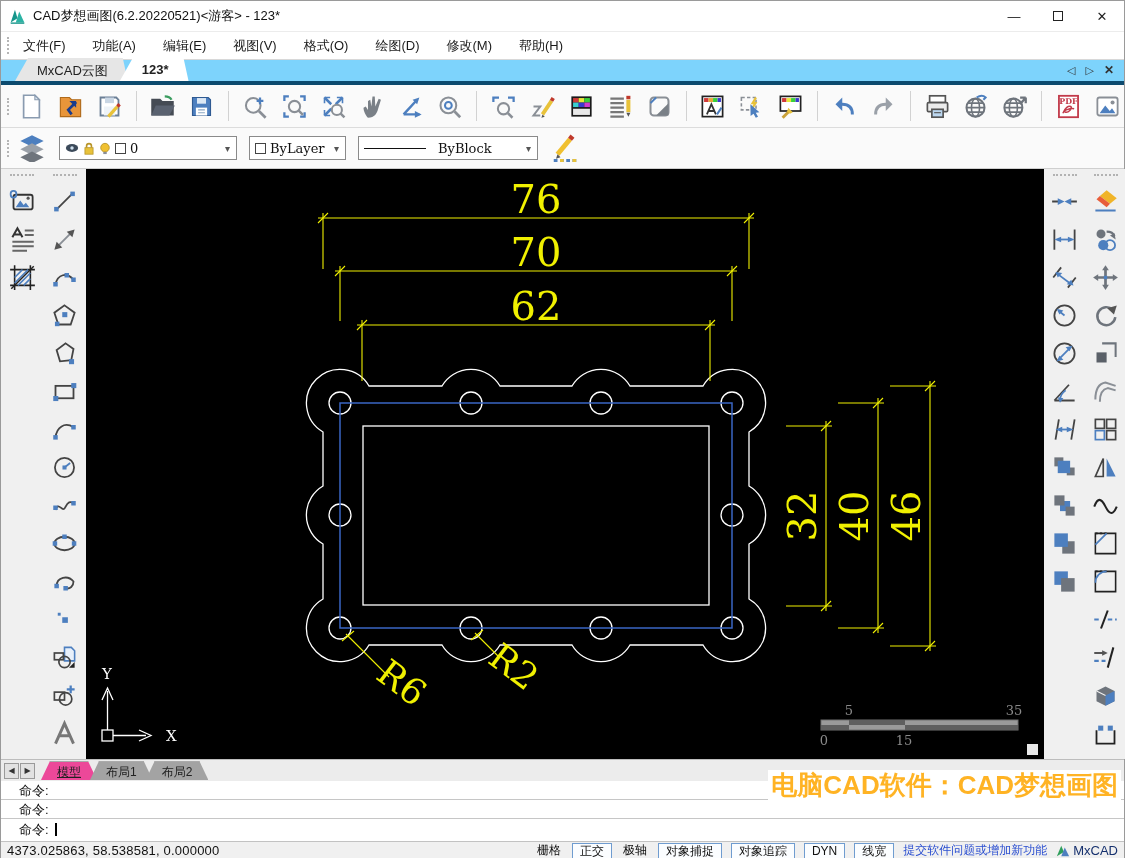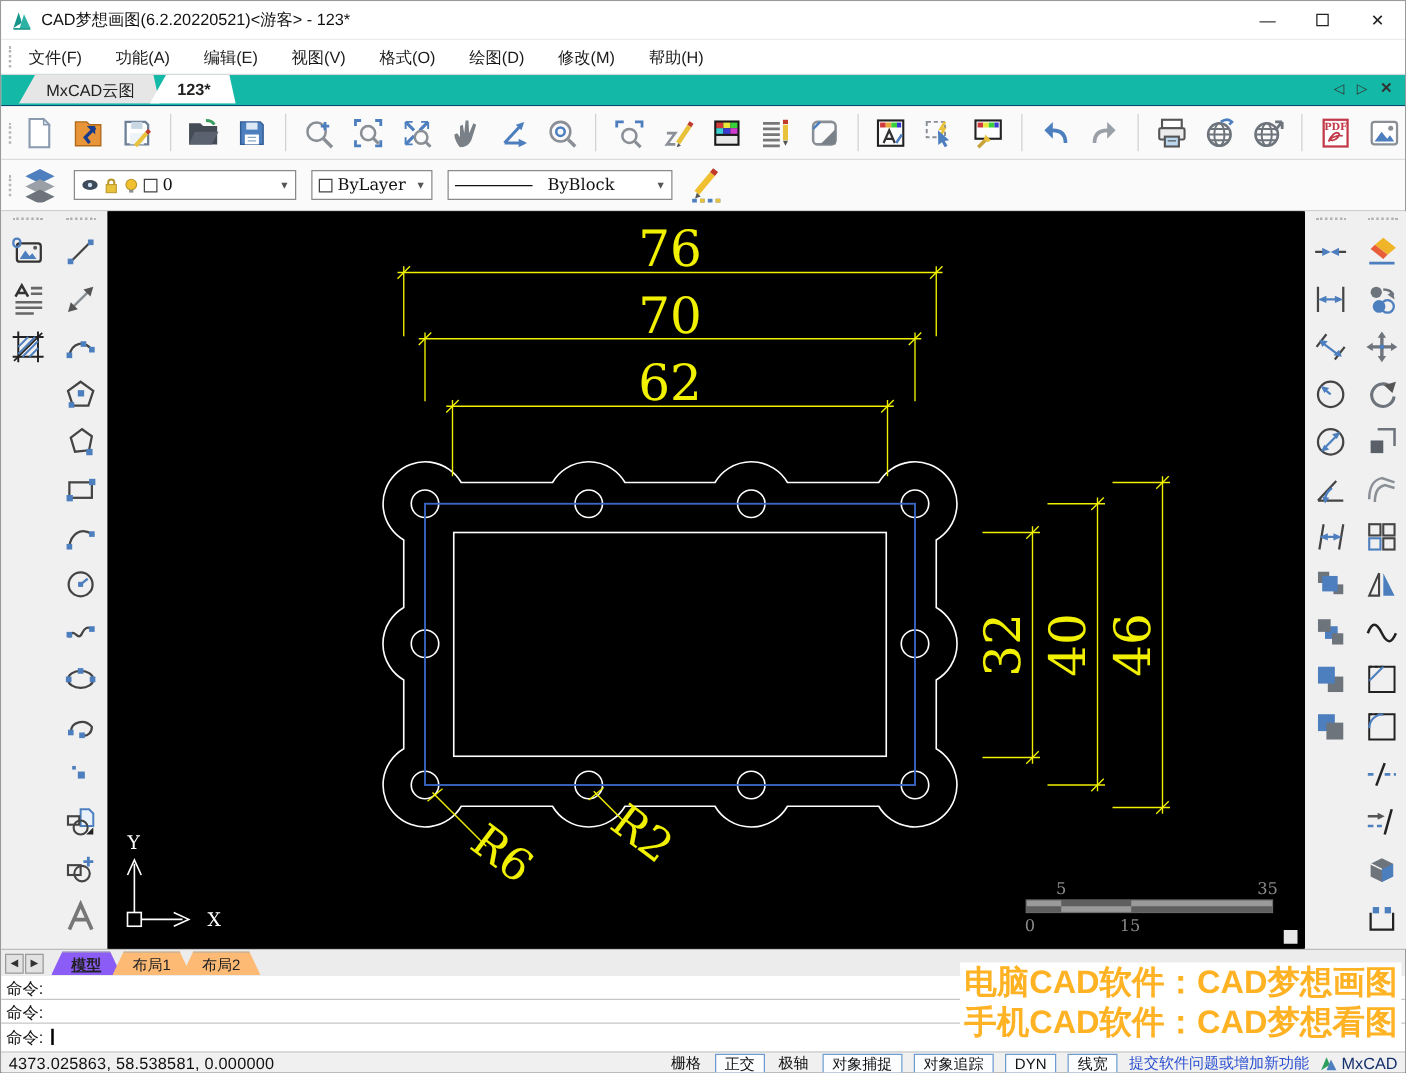--- a/index.html
+++ b/index.html
@@ -8,21 +8,21 @@
   
   .titlebar{height:30px;flex:0 0 30px;display:flex;align-items:center;background:#fff;padding-left:8px}
   .title-text{font-size:13px;color:#111;margin-left:7px;flex:1;white-space:nowrap}
   .win-btn{width:44px;height:29px;display:flex;align-items:center;justify-content:center;font-size:13px;color:#222}
   .maxi-box{width:10px;height:10px;border:1px solid #222;display:inline-block}
   
   .menubar{height:28px;flex:0 0 28px;display:flex;align-items:center;background:#fff;border-top:1px solid #ececec;gap:27px;padding-left:22px;font-size:13px;color:#1a1a1a}
   .grip-v{width:3px;height:17px;border-left:2px dotted #b5b5b5;position:absolute;left:6px}
   .mrel{position:relative}
   
-  .tabbar{height:26px;flex:0 0 26px;background:#14b8a6;border-top:1px solid #d8d8d8;border-bottom:1px solid #0c4a6e;display:flex;padding-left:14px}
+  .tabbar{height:26px;flex:0 0 26px;background:#7dd3fc;border-top:1px solid #d8d8d8;border-bottom:4px solid #0c4a6e;display:flex;align-items:flex-end;padding-left:14px}
   .dtab{height:23px;padding:4px 20px 0 22px;font-size:13px;color:#222;clip-path:polygon(13px 0,calc(100% - 5px) 0,100% 100%,0 100%);background:#e6e6e6;margin-right:-8px}
   .dtab.active{background:#fff;font-weight:bold;z-index:2}
   .tab-ctrl{margin-left:auto;display:flex;align-items:center;gap:10px;padding:0 10px 4px 0;color:#333;font-size:11px}
   
   .toolbar{height:43px;flex:0 0 43px;background:#fafafa;border-bottom:1px solid #dcdcdc;display:flex;align-items:center;padding-left:14px;gap:6px}
   .tb{width:35px;height:35px;display:flex;align-items:center;justify-content:center;border-radius:3px}
   .tb svg{width:27px;height:27px}
   .tsep{width:1px;height:30px;background:#d2d2d2;margin:0 4px;flex:0 0 1px}
   
   .propsbar{height:41px;flex:0 0 41px;background:#fafafa;border-bottom:1px solid #cfcfcf;display:flex;align-items:center;gap:12px;padding-left:16px}
@@ -34,25 +34,25 @@
   .workspace{flex:0 0 590px;height:590px;display:flex}
   .vtool{background:#f0f0f0;display:flex;flex-direction:row;justify-content:center}
   .vcol{display:flex;flex-direction:column;align-items:center;padding-top:3px}
   .vgrip{width:24px;height:5px;border-top:2px dotted #b2b2b2;margin:2px 0 3px 0}
   .vtb{width:38px;height:38px;display:flex;align-items:center;justify-content:center}
   .vtb svg{width:27px;height:27px}
   .canvas-wrap{width:958px;height:590px;background:#000;position:relative;border-right:1px solid #fff}
   
   .layouttabs{height:22px;flex:0 0 22px;background:#ececec;border-top:1px solid #bdbdbd;display:flex;align-items:center;font-size:12px;color:#222;padding-left:3px}
   .ltarrow{width:15px;height:16px;background:#e2e2e2;border:1px solid #9a9a9a;display:flex;align-items:center;justify-content:center;font-size:8px;color:#333;margin-right:1px}
-  .ltab{height:19px;padding:2px 16px 0 16px;clip-path:polygon(9px 0,calc(100% - 9px) 0,100% 100%,0 100%);background:#fdba74;margin-left:-7px;border-top:1px solid #aaa}
-  .ltab.active{background:#8b5cf6;font-weight:bold;text-decoration:underline}
+  .ltab{height:19px;padding:2px 16px 0 16px;clip-path:polygon(9px 0,calc(100% - 9px) 0,100% 100%,0 100%);background:#a3a3a3;margin-left:-7px;border-top:1px solid #aaa}
+  .ltab.active{background:#ec4899;font-weight:normal;text-decoration:underline}
   
   .cmdarea{height:60px;flex:0 0 60px;background:#fff;font-size:13px;color:#111;position:relative}
-  .cmdrow{height:19px;line-height:19px;padding-left:4px;border-bottom:1px solid #c6c6c6;white-space:nowrap}
+  .cmdrow{height:19px;line-height:19px;padding-left:18px;border-bottom:1px solid #c6c6c6;white-space:nowrap}
   .cmdrow.last{height:22px;line-height:22px;border-bottom:none}
   .caret{display:inline-block;width:2px;height:13px;background:#000;margin-left:6px;vertical-align:-2px}
   .watermark{position:absolute;right:3px;top:769px;z-index:6;text-align:right;font-weight:bold;font-size:26px;line-height:31.5px;color:#ffb324;background:#fff;padding:0 3px;white-space:nowrap}
   
   .statusbar{height:18px;flex:0 0 18px;background:#f0f0f0;border-top:1px solid #c2c2c2;display:flex;align-items:center;font-size:12px;color:#111;padding:0 6px;gap:9px;white-space:nowrap}
   .coords{font-size:13px;letter-spacing:.2px}
   .toggle{padding:0 2px}
   .toggle.boxed{border:1px solid #6f9cd0;background:#fbfdff;padding:0 7px;height:16px;line-height:15px}
   .fb-link{color:#2b4fd0}
   .brand{display:flex;align-items:center;gap:3px;font-weight:normal;color:#16316e;font-size:13px}
@@ -785,21 +785,20 @@
   </div>
 
   <div class="cmdarea">
     <div class="cmdrow"><span>命令:</span></div>
     <div class="cmdrow"><span>命令:</span></div>
     <div class="cmdrow last"><span>命令:</span><span class="caret"></span></div>
   </div>
 
   <div class="watermark">
     <div>电脑CAD软件：CAD梦想画图</div>
-    <div>手机CAD软件：CAD梦想看图</div>
   </div>
 
   <div class="statusbar">
     <span class="coords">4373.025863,  58.538581,  0.000000</span>
     <span style="flex:1"></span>
     <span class="toggle">栅格</span>
     <span class="toggle boxed">正交</span>
     <span class="toggle">极轴</span>
     <span class="toggle boxed">对象捕捉</span>
     <span class="toggle boxed">对象追踪</span>

